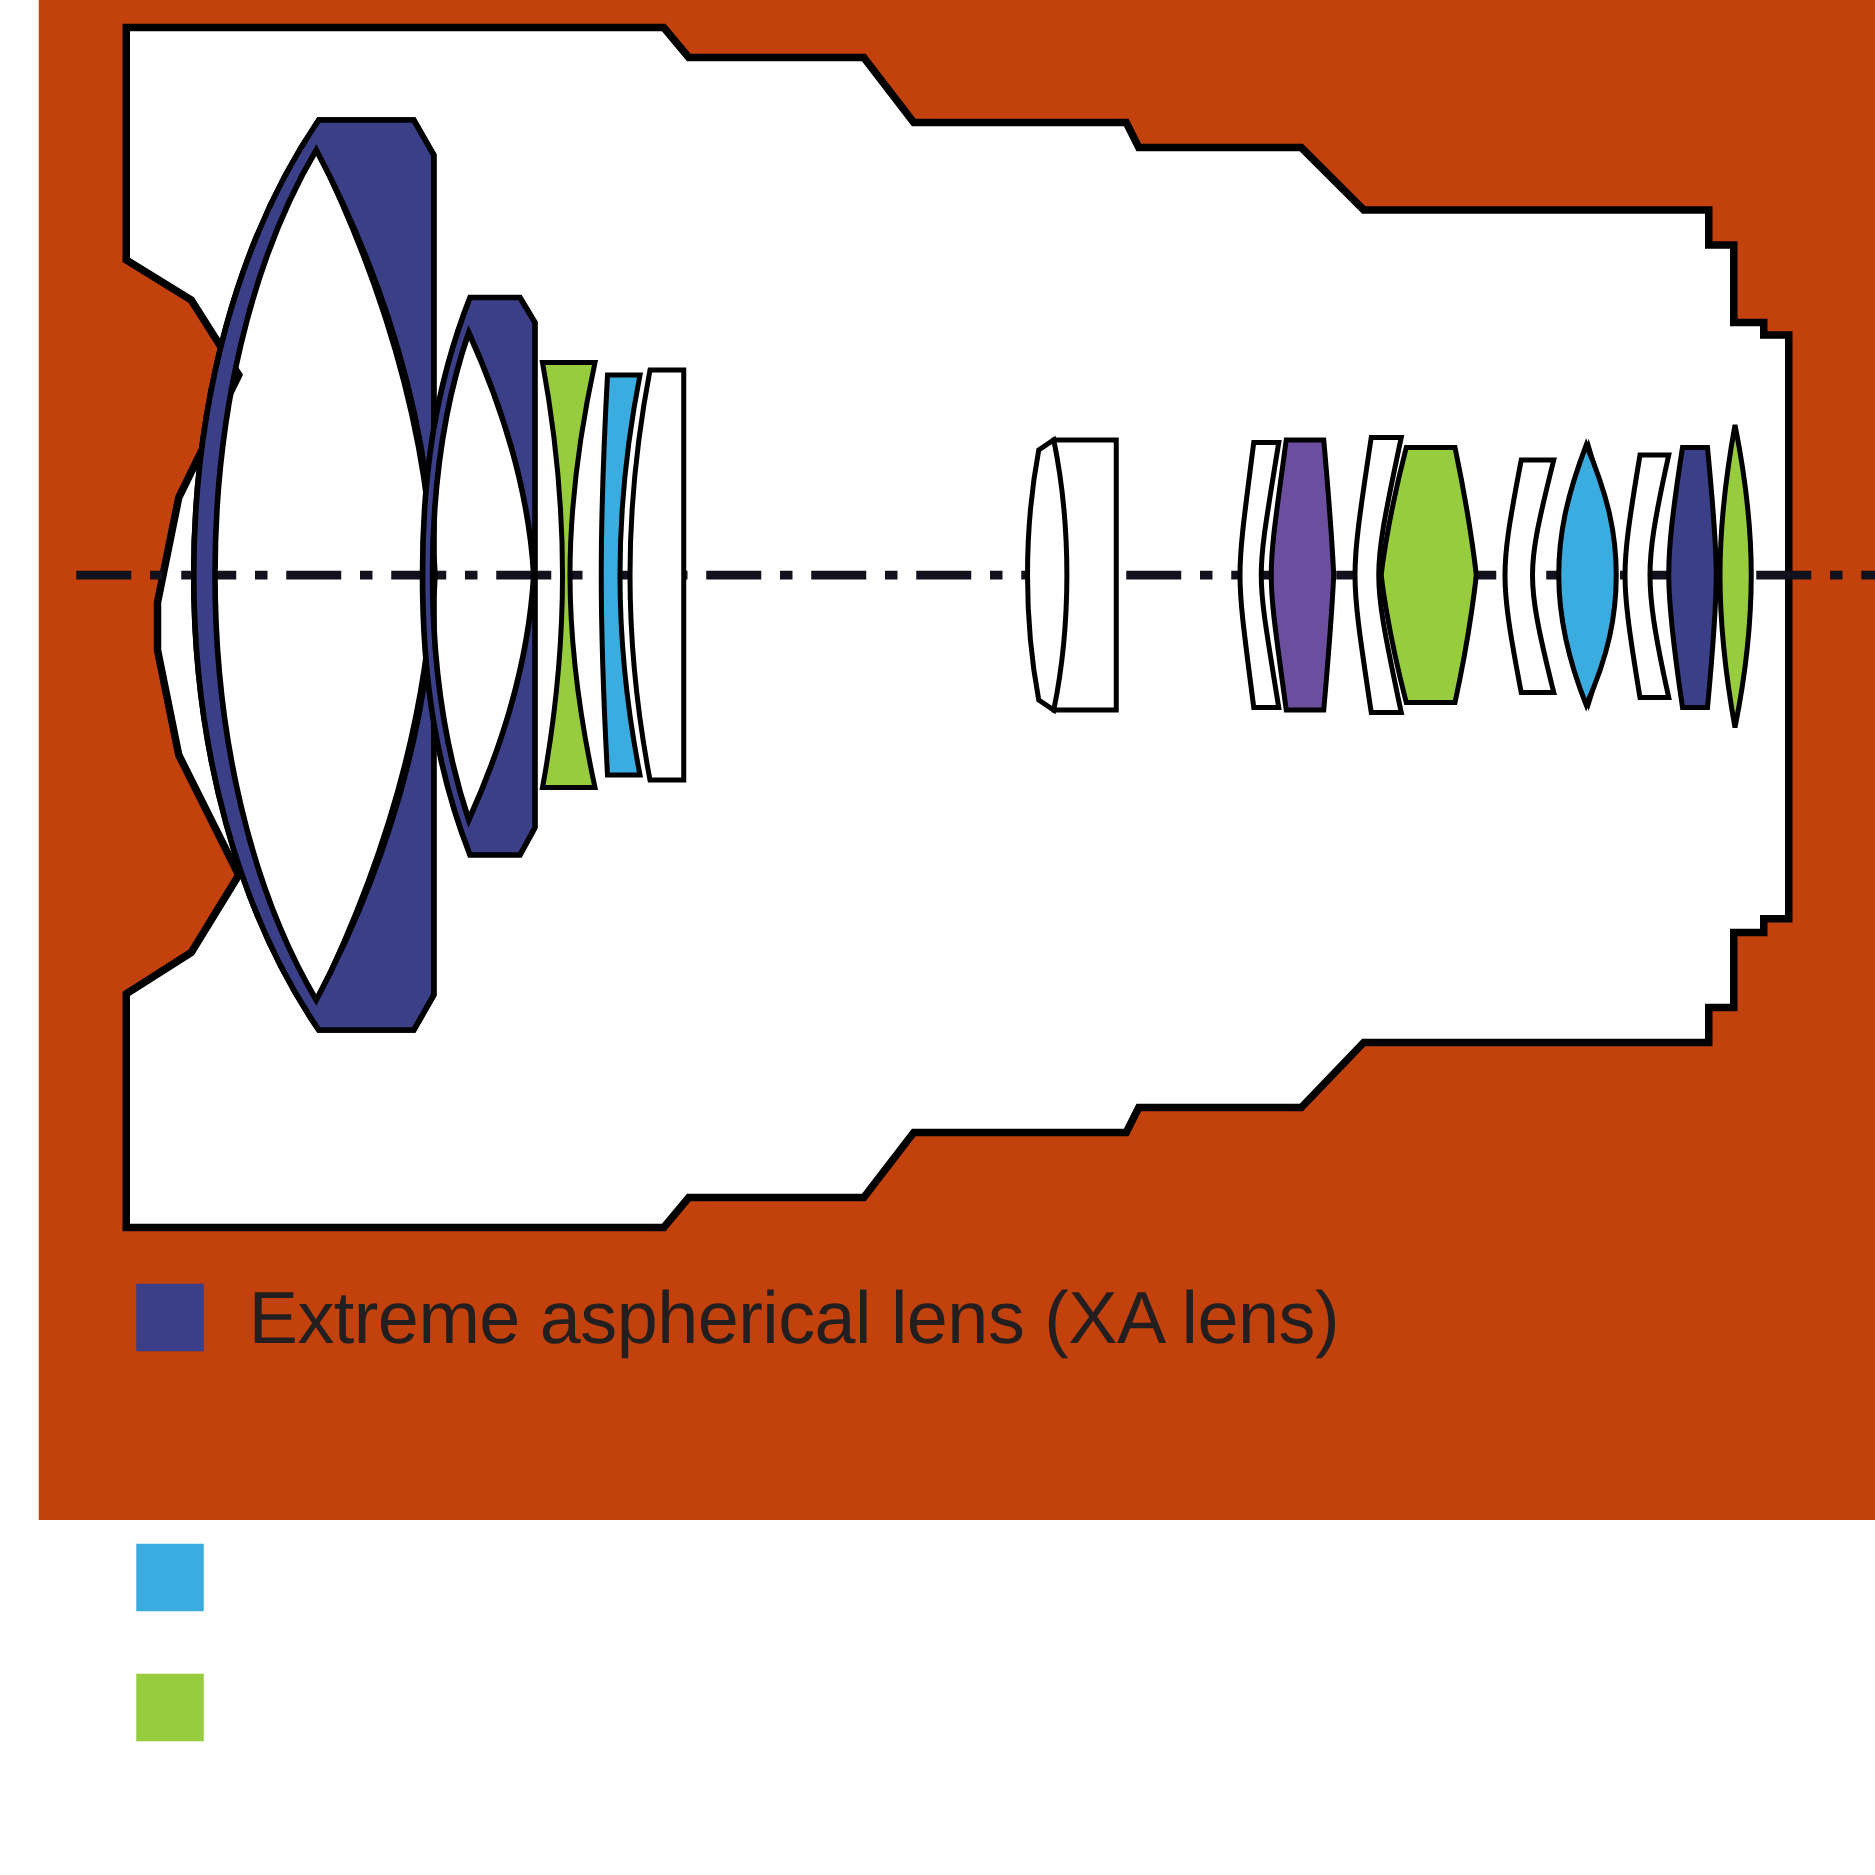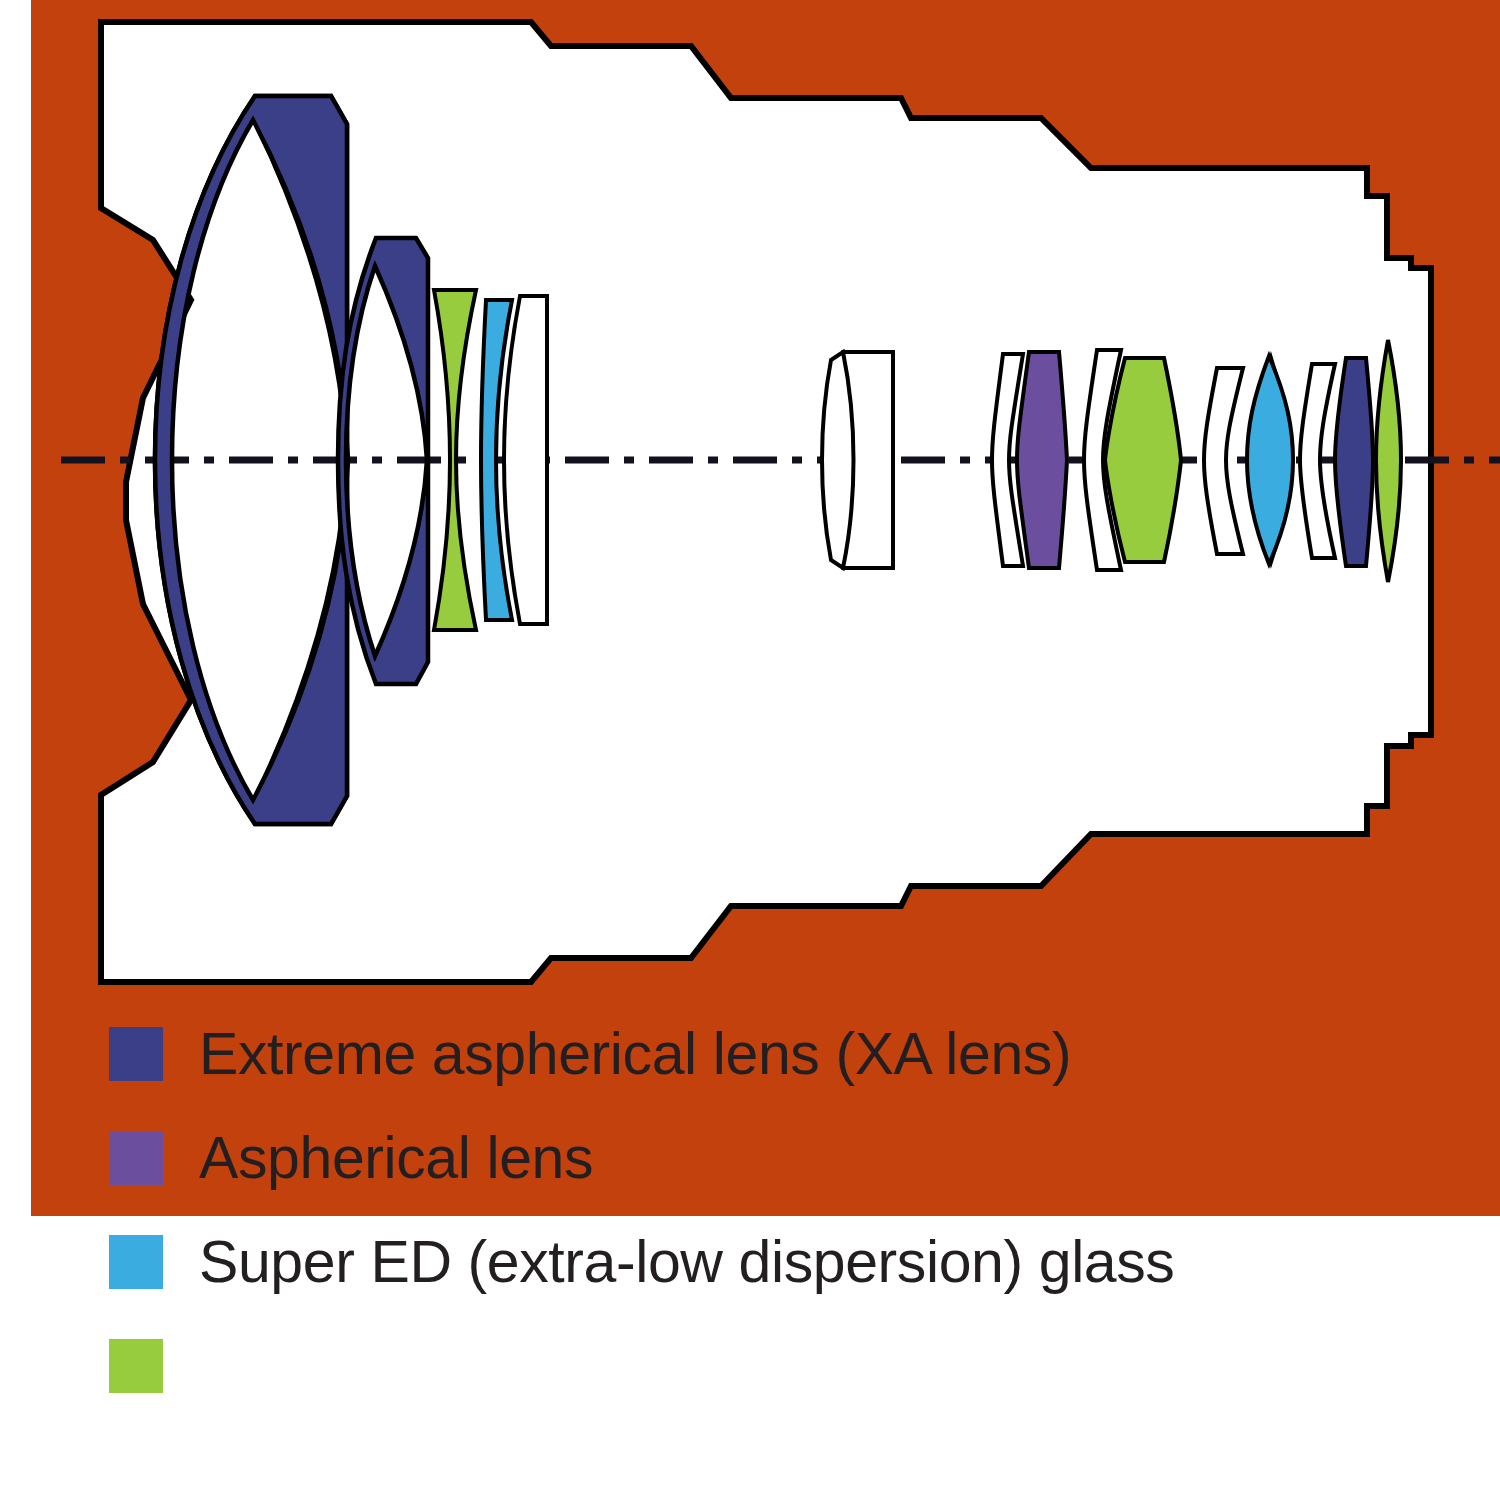--- a/index.html
+++ b/index.html
@@ -258,28 +258,23 @@
     </svg>
   </div>
 
   <div id="legend">
 
     <div class="legend-row" style="top:18px">
       <span class="legend-swatch" style="background:#3b3f88"></span>
       <span class="legend-label">Extreme aspherical lens (XA lens)</span>
     </div>
 
-    <div class="legend-row" style="top:122px">
-      <span class="legend-swatch" style="background:#6b4e9e"></span>
-      <span class="legend-label">Aspherical lens</span>
-    </div>
 
     <div class="legend-row" style="top:226px">
       <span class="legend-swatch" style="background:#3bacdf"></span>
-      <span class="legend-label">Super ED (extra-low dispersion) glass</span>
     </div>
 
     <div class="legend-row" style="top:330px">
       <span class="legend-swatch" style="background:#97cc3e"></span>
     </div>
 
   </div>
 
 </div>
 

